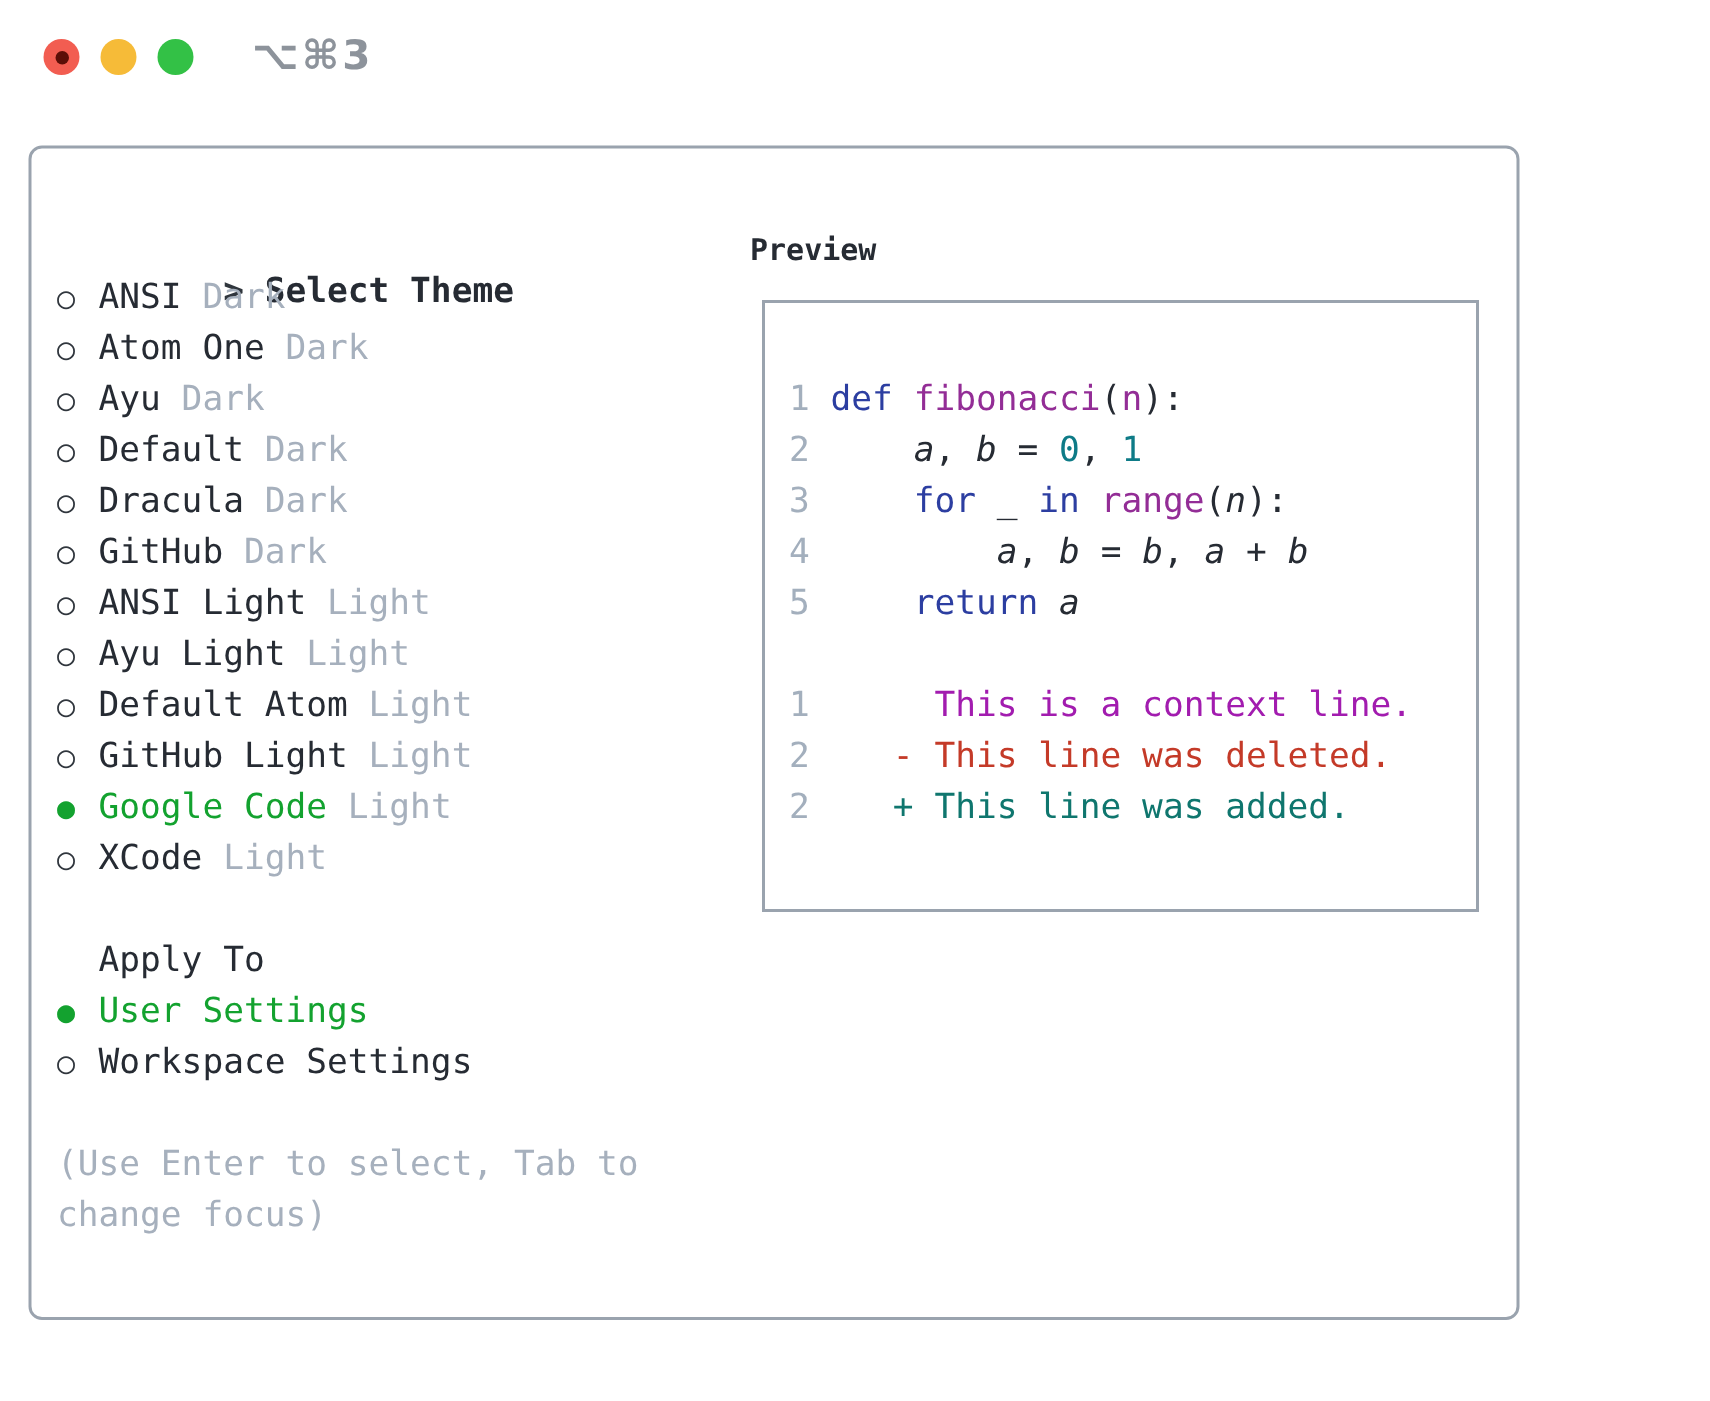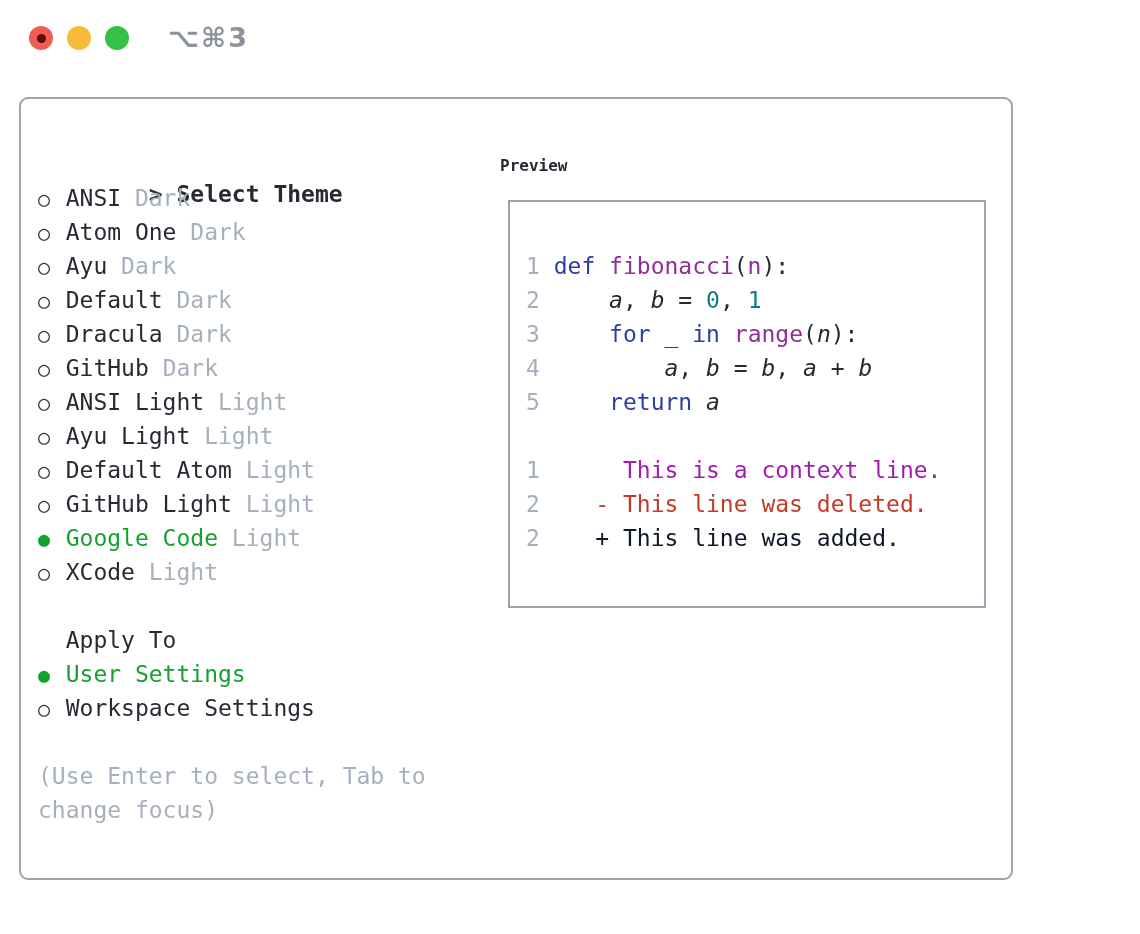--- a/index.html
+++ b/index.html
@@ -32,33 +32,33 @@
   .marker{display:inline-block;width:27.7px;color:#30363d;}
   .marker.circle{font-size:20px;}
   .marker.filled{color:#13a22f;}
   .option{cursor:default;}
   .option.selected .tname{color:#13a22f;}
   .tvariant{color:#a6b0bd;}
   .indent2{padding-left:27.7px;}
 
   
   .preview-title{position:absolute;left:479px;top:50px;font-weight:bold;
-                 font-size:16px;line-height:34px;white-space:pre;color:#262b33;}
+                 font-size:20px;line-height:34px;white-space:pre;color:#262b33;}
   .preview-box{position:absolute;left:487px;top:101px;width:474px;height:404px;
                border:2px solid #9aa3ae;background:#ffffff;}
   .code{position:absolute;left:16px;top:49px;}
   .lineno{color:#a3afbd;}
   .kw{color:#2c3ea1;}
   .fn{color:#932d96;margin-top:19px;}
   .num{color:#0e7b87;}
   .var{font-style:italic;color:#262b33;}
   .pl{color:#262b33;}
   .context{color:#a21caf;}
   .deleted{color:#c43a28;margin-top:17px;}
-  .added{color:#0f172a;}
+  .added{color:#0f766e;}
 </style>
 </head>
 <body>
 
 <div class="window">
 
   <div class="titlebar">
     <button class="tl red">
       <span class="dot"></span>
     </button>

